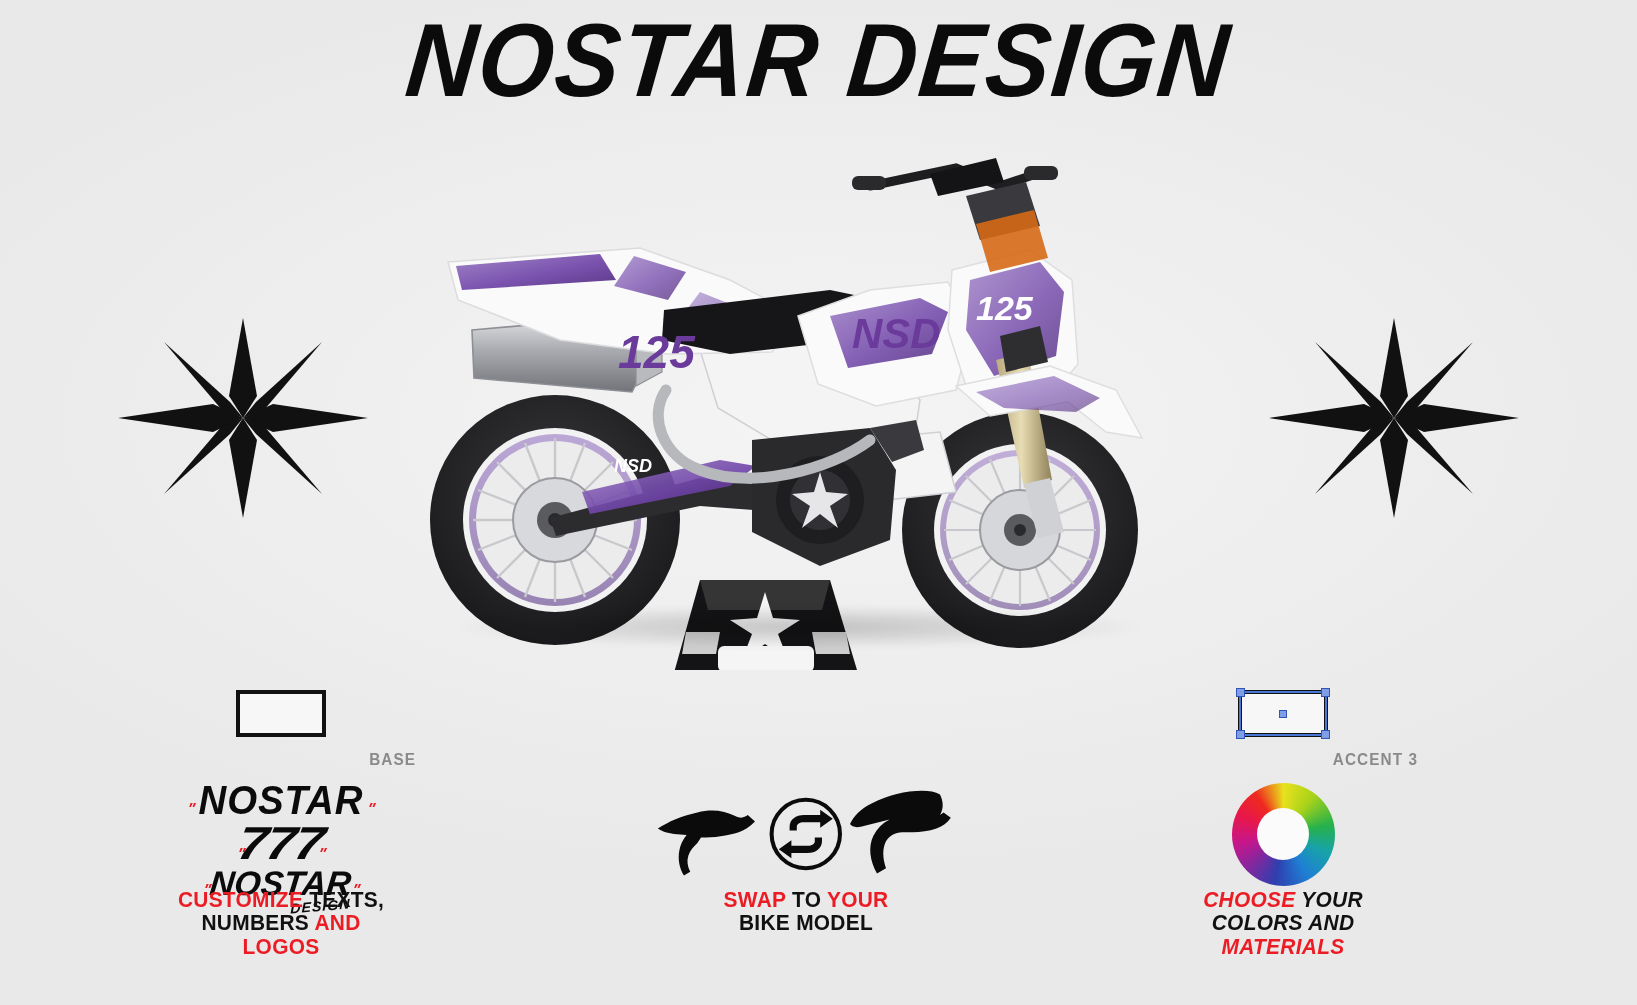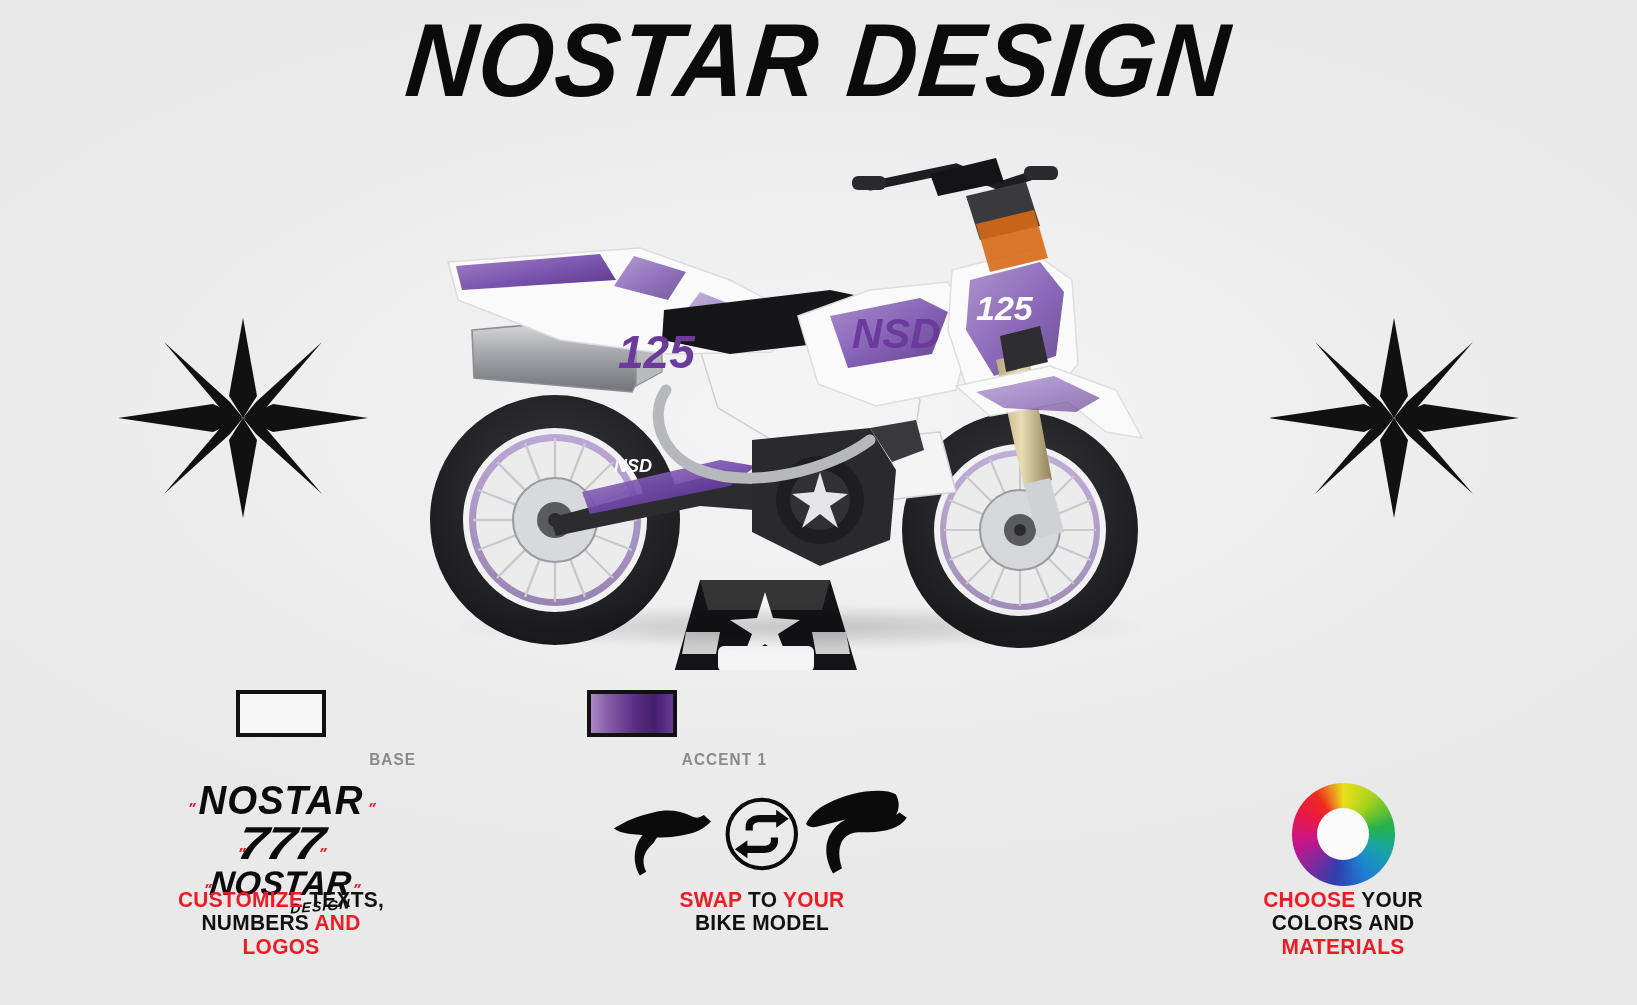--- a/index.html
+++ b/index.html
@@ -91,22 +91,22 @@
     font-size:17px;font-weight:bold;
     letter-spacing:1.2px;
     color:#8a8a8a;
     transform:scaleX(.9);
     font-family:"Liberation Sans", sans-serif;
   }
 
   
   .feature{position:absolute;text-align:center;}
   .f-left{left:131px;top:780px;width:300px;}
-  .f-mid{left:612px;top:780px;width:300px;}
-  .f-right{left:1193px;top:780px;width:300px;}
+  .f-mid{left:656px;top:780px;width:300px;}
+  .f-right{left:1133px;top:780px;width:300px;font-style:italic;}
 
   .caption{
     font-size:22px;font-weight:bold;line-height:1.06;
     letter-spacing:.3px;color:#111;
     transform:scaleX(.95);
     font-family:"Liberation Sans", sans-serif;
   }
   .caption .r{color:#ec1c24;}
 
   
@@ -347,26 +347,34 @@
   </svg>
 </div>
 
 <div class="swatch-row">
 
   <div class="swatch-cell sw-base">
     <div class="swatch base"></div>
     <div class="swatch-label">BASE</div>
   </div>
 
-  <div class="swatch-cell sw-a1">
-    <div class="swatch a1"></div>
-    <div class="swatch-label">ACCENT 1</div>
-  </div>
-
-
+
+
+  <div class="swatch-cell sw-a3">
+    <div class="swatch a3">
+      <div class="sel-frame">
+        <span class="handle tl"></span>
+        <span class="handle tr"></span>
+        <span class="handle bl"></span>
+        <span class="handle br"></span>
+        <span class="handle c"></span>
+      </div>
+    </div>
+    <div class="swatch-label">ACCENT 3</div>
+  </div>
 </div>
 
 <div class="feature f-left">
   <div class="samples">
 
     <div class="sample-row">
       <span class="q">"</span><span class="s1">NOSTAR</span><span class="q">"</span>
     </div>
 
     <div class="sample-row">

